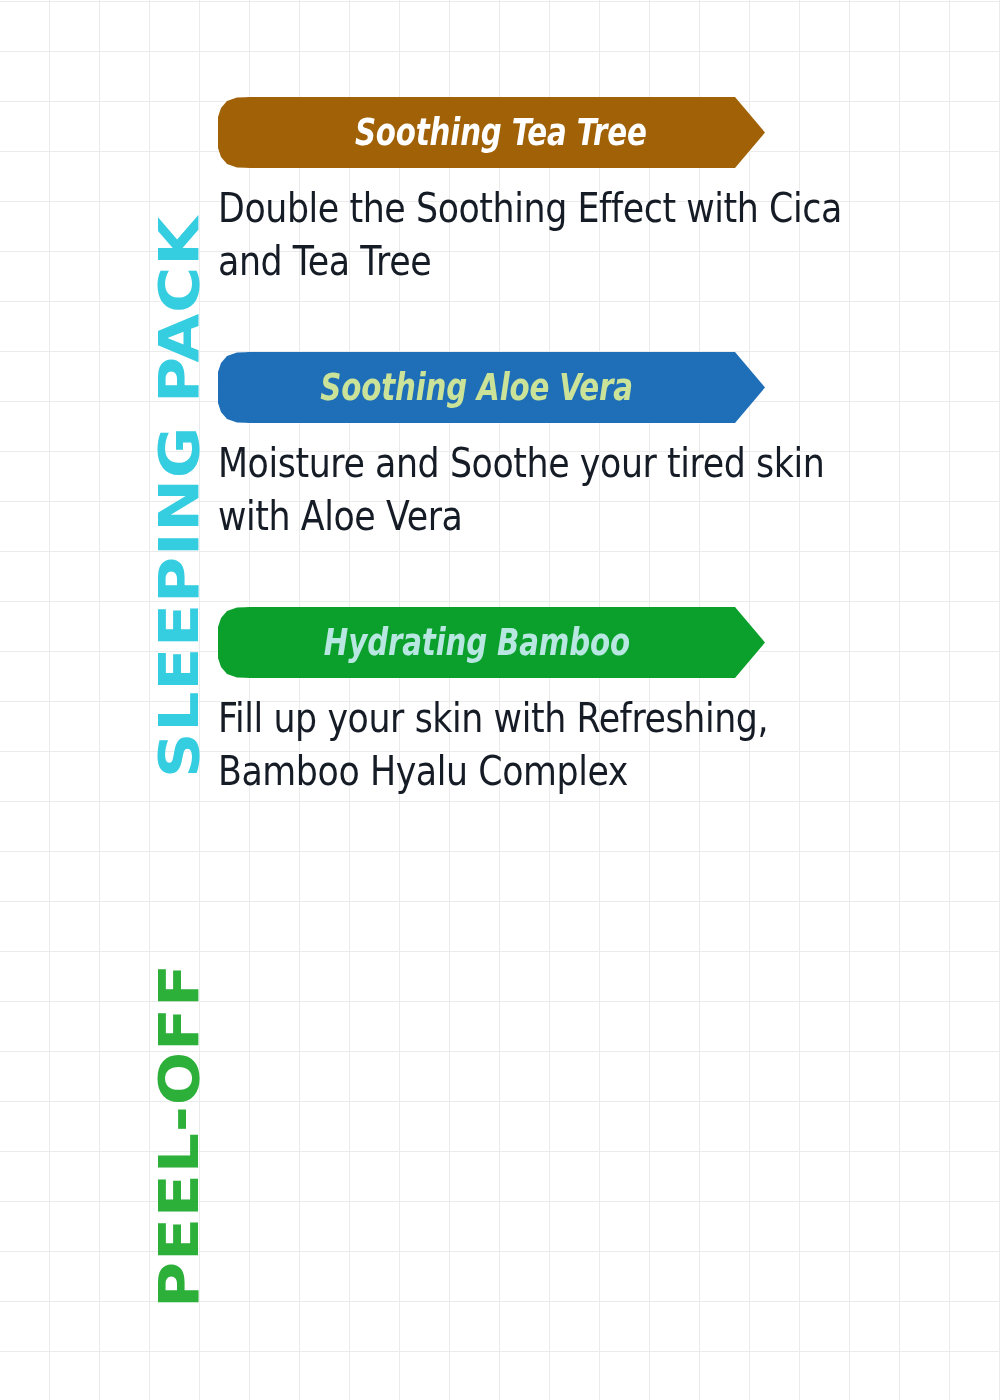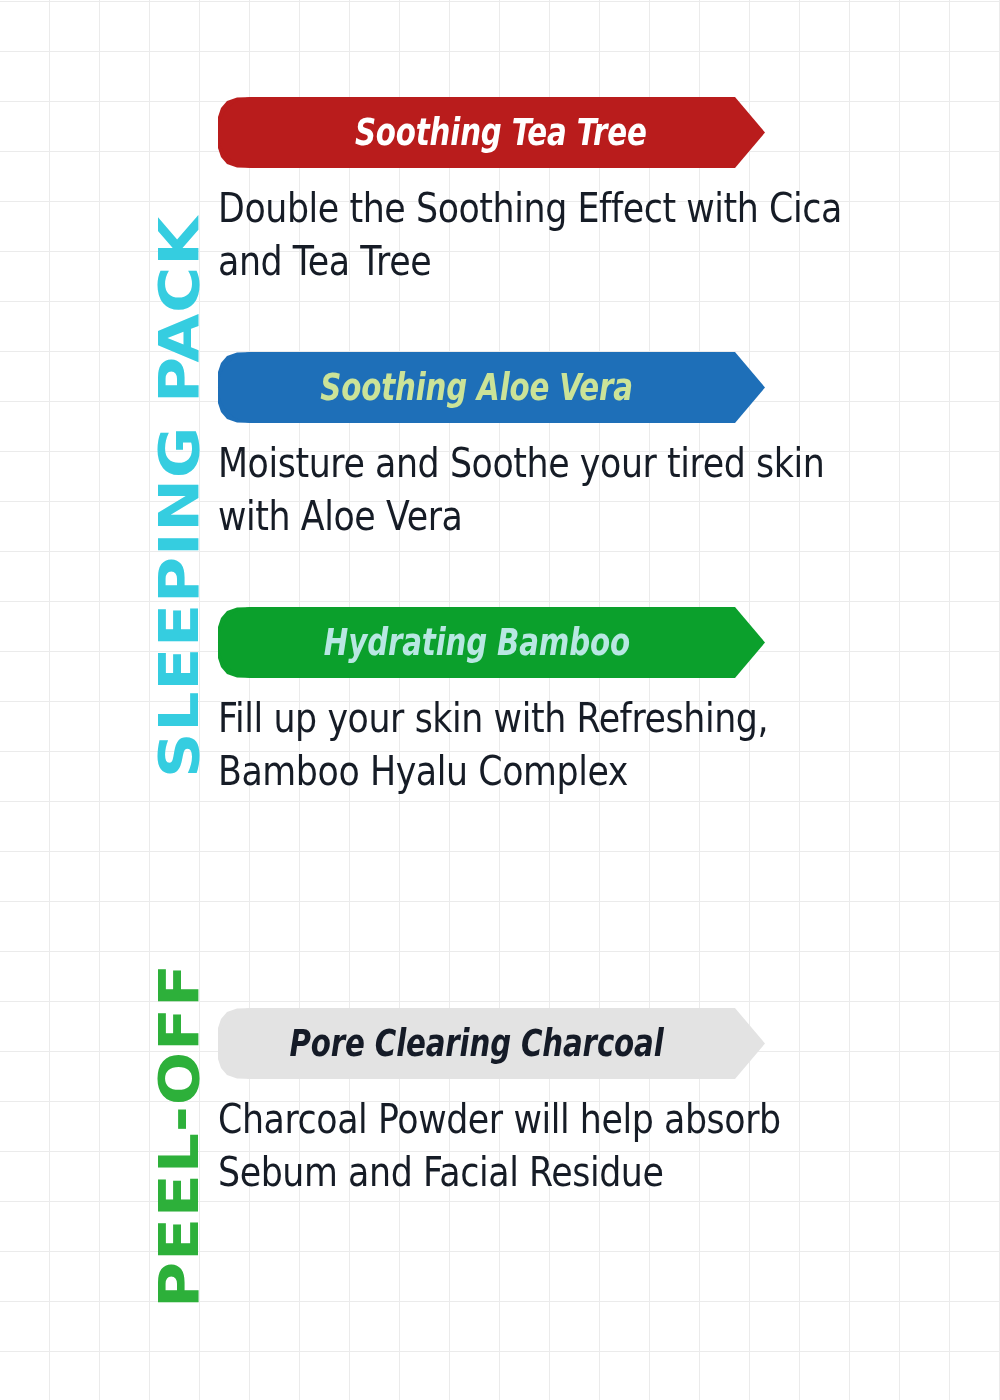--- a/index.html
+++ b/index.html
@@ -139,21 +139,21 @@
 
 <div id="grid-bg" style="background-color: rgb(255, 255, 255); background-image: linear-gradient(to right, rgb(235, 235, 235) 1px, transparent 1px), linear-gradient(rgb(235, 235, 235) 1px, transparent 1px);"></div>
 
 <div id="page">
 
   <div class="vlabel" id="vlabel-sleeping-pack" style="color: rgb(53, 205, 224);">SLEEPING PACK</div>
 
   <div class="block" style="top:97px;">
     <div class="banner-wrap">
       <div class="banner-cap" id="cap-0" style="background: rgb(249, 67, 104);"></div>
-      <div class="banner" id="banner-0" style="background: #b91c1c; padding-left: 48px;">
+      <div class="banner" id="banner-0" style="background: #a16207; padding-left: 48px;">
         <span class="banner-label" id="lbl-0" style="color: rgb(255, 255, 255);">Soothing Tea Tree</span>
       </div>
     </div>
     <div class="desc">Double the Soothing Effect with Cica and Tea Tree</div>
   </div>
 
   <div class="block" style="top:607px;">
     <div class="banner-wrap">
       <div class="banner-cap" id="cap-2" style="background: rgb(11, 160, 44);"></div>
       <div class="banner" id="banner-2" style="background: rgb(11, 160, 44);">
@@ -168,23 +168,14 @@
       <div class="banner-cap" id="cap-1" style="background: rgb(30, 111, 184);"></div>
       <div class="banner" id="banner-1" style="background: rgb(30, 111, 184);">
         <span class="banner-label" id="lbl-1" style="color: rgb(203, 227, 152);">Soothing Aloe Vera</span>
       </div>
     </div>
     <div class="desc">Moisture and Soothe your tired skin with Aloe Vera</div>
   </div>
 
   <div class="vlabel" id="vlabel-peel-off" style="color: rgb(45, 176, 58);">PEEL-OFF</div>
 
-  <div class="block" style="top:1008px;">
-    <div class="banner-wrap">
-      <div class="banner-cap" id="cap-3" style="background: rgb(227, 227, 227);"></div>
-      <div class="banner" id="banner-3" style="background: rgb(227, 227, 227);">
-        <span class="banner-label" id="lbl-3" style="color: rgb(21, 27, 39);">Pore Clearing Charcoal</span>
-      </div>
-    </div>
-    <div class="desc">Charcoal Powder will help absorb Sebum and Facial Residue</div>
-  </div>
 
 </div>
 
 </body></html>

